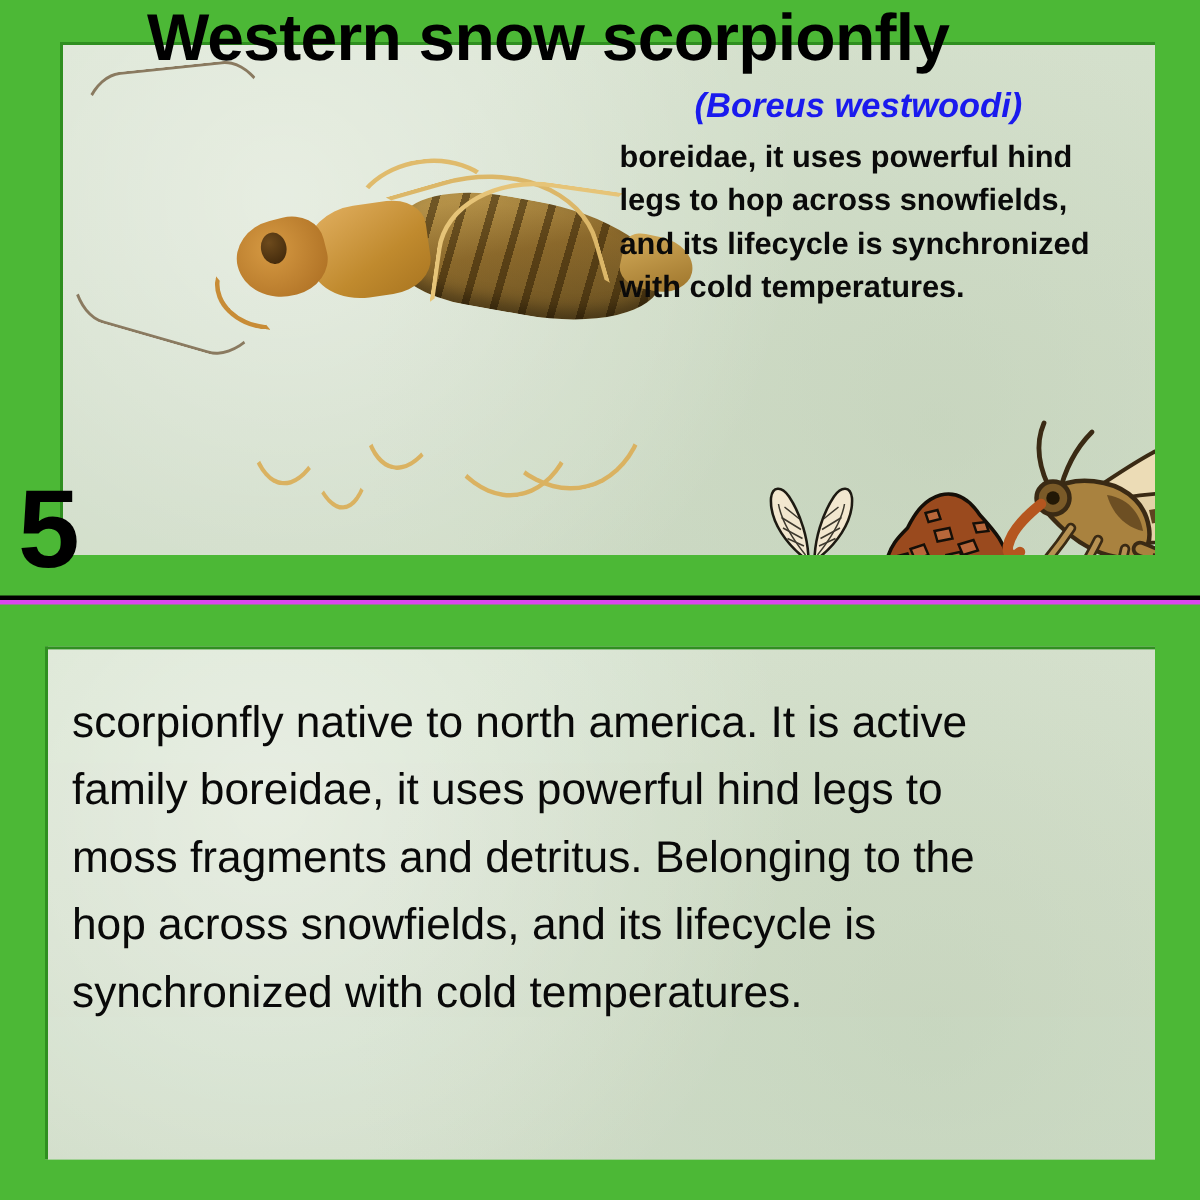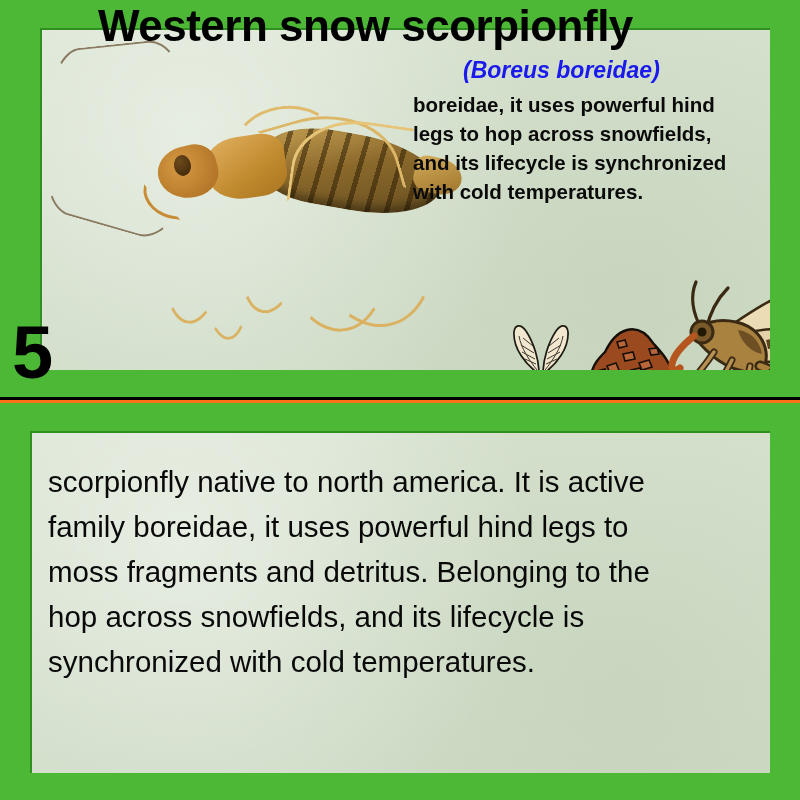--- a/index.html
+++ b/index.html
@@ -5,21 +5,21 @@
   html,body{margin:0;padding:0;}
   body{
     width:800px;height:800px;
     background:#000;
     font-family:"Liberation Sans", sans-serif;
     overflow:hidden;
   }
   #poster{
     position:relative;
     width:800px;height:800px;
-    background:#f97316;
+    background:#d946ef;
     box-sizing:border-box;
   }
 
   
   .top-card{
     position:absolute;
     left:0;top:0;width:800px;height:400px;
     background:#4cb836;
     border-bottom:3px solid #000;
     box-sizing:border-box;
@@ -310,21 +310,21 @@
             <path d="M52 74 C44 86 36 96 28 104"></path>
             <path d="M70 82 C64 94 58 104 52 112"></path>
             <path d="M88 88 C86 98 82 108 78 114"></path>
           </g>
         </svg>
 
       </div>
     </div>
 
     <div class="title">Western snow scorpionfly</div>
-    <div class="sciname">(Boreus boreidae)</div>
+    <div class="sciname">(Boreus westwoodi)</div>
 
     <div class="blurb">
       <span class="ln ind">boreidae, it uses powerful hind</span>
       <span class="ln ind">legs to hop across snowfields,</span>
       <span class="ln ind">and its lifecycle is synchronized</span>
       <span class="ln ind">with cold temperatures.</span>
     </div>
 
     <div class="idx">5</div>
   </div>

